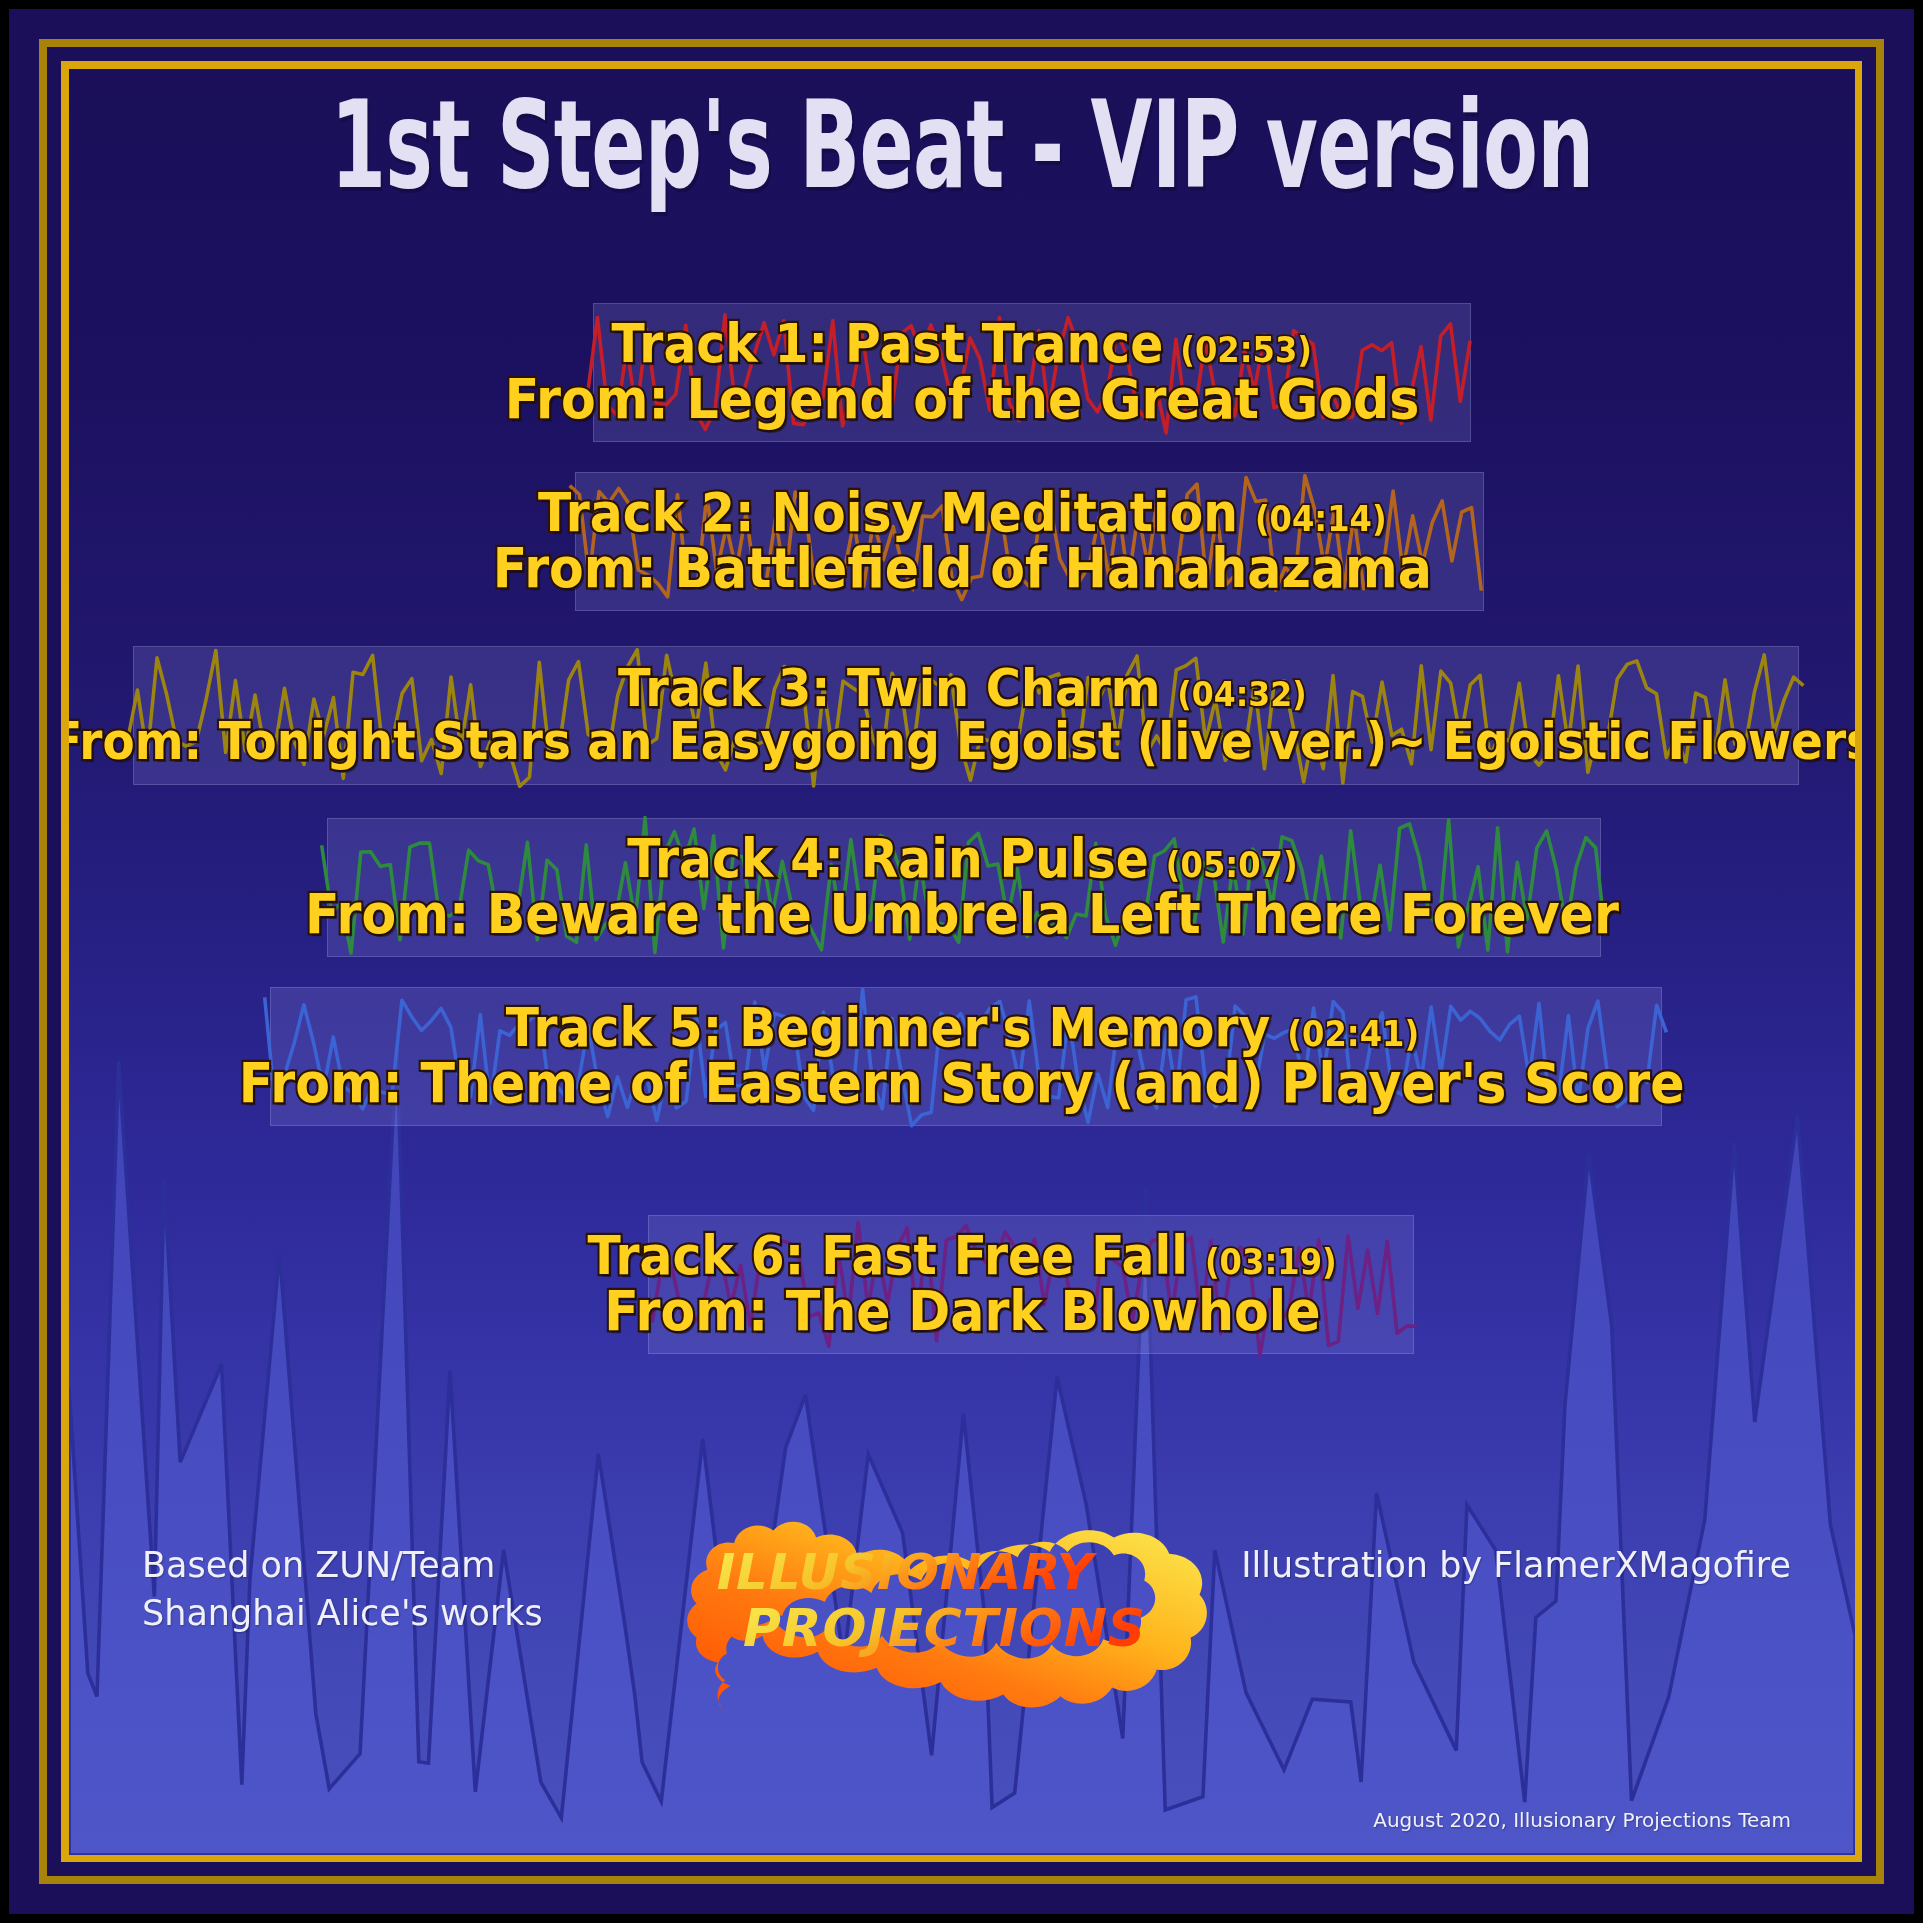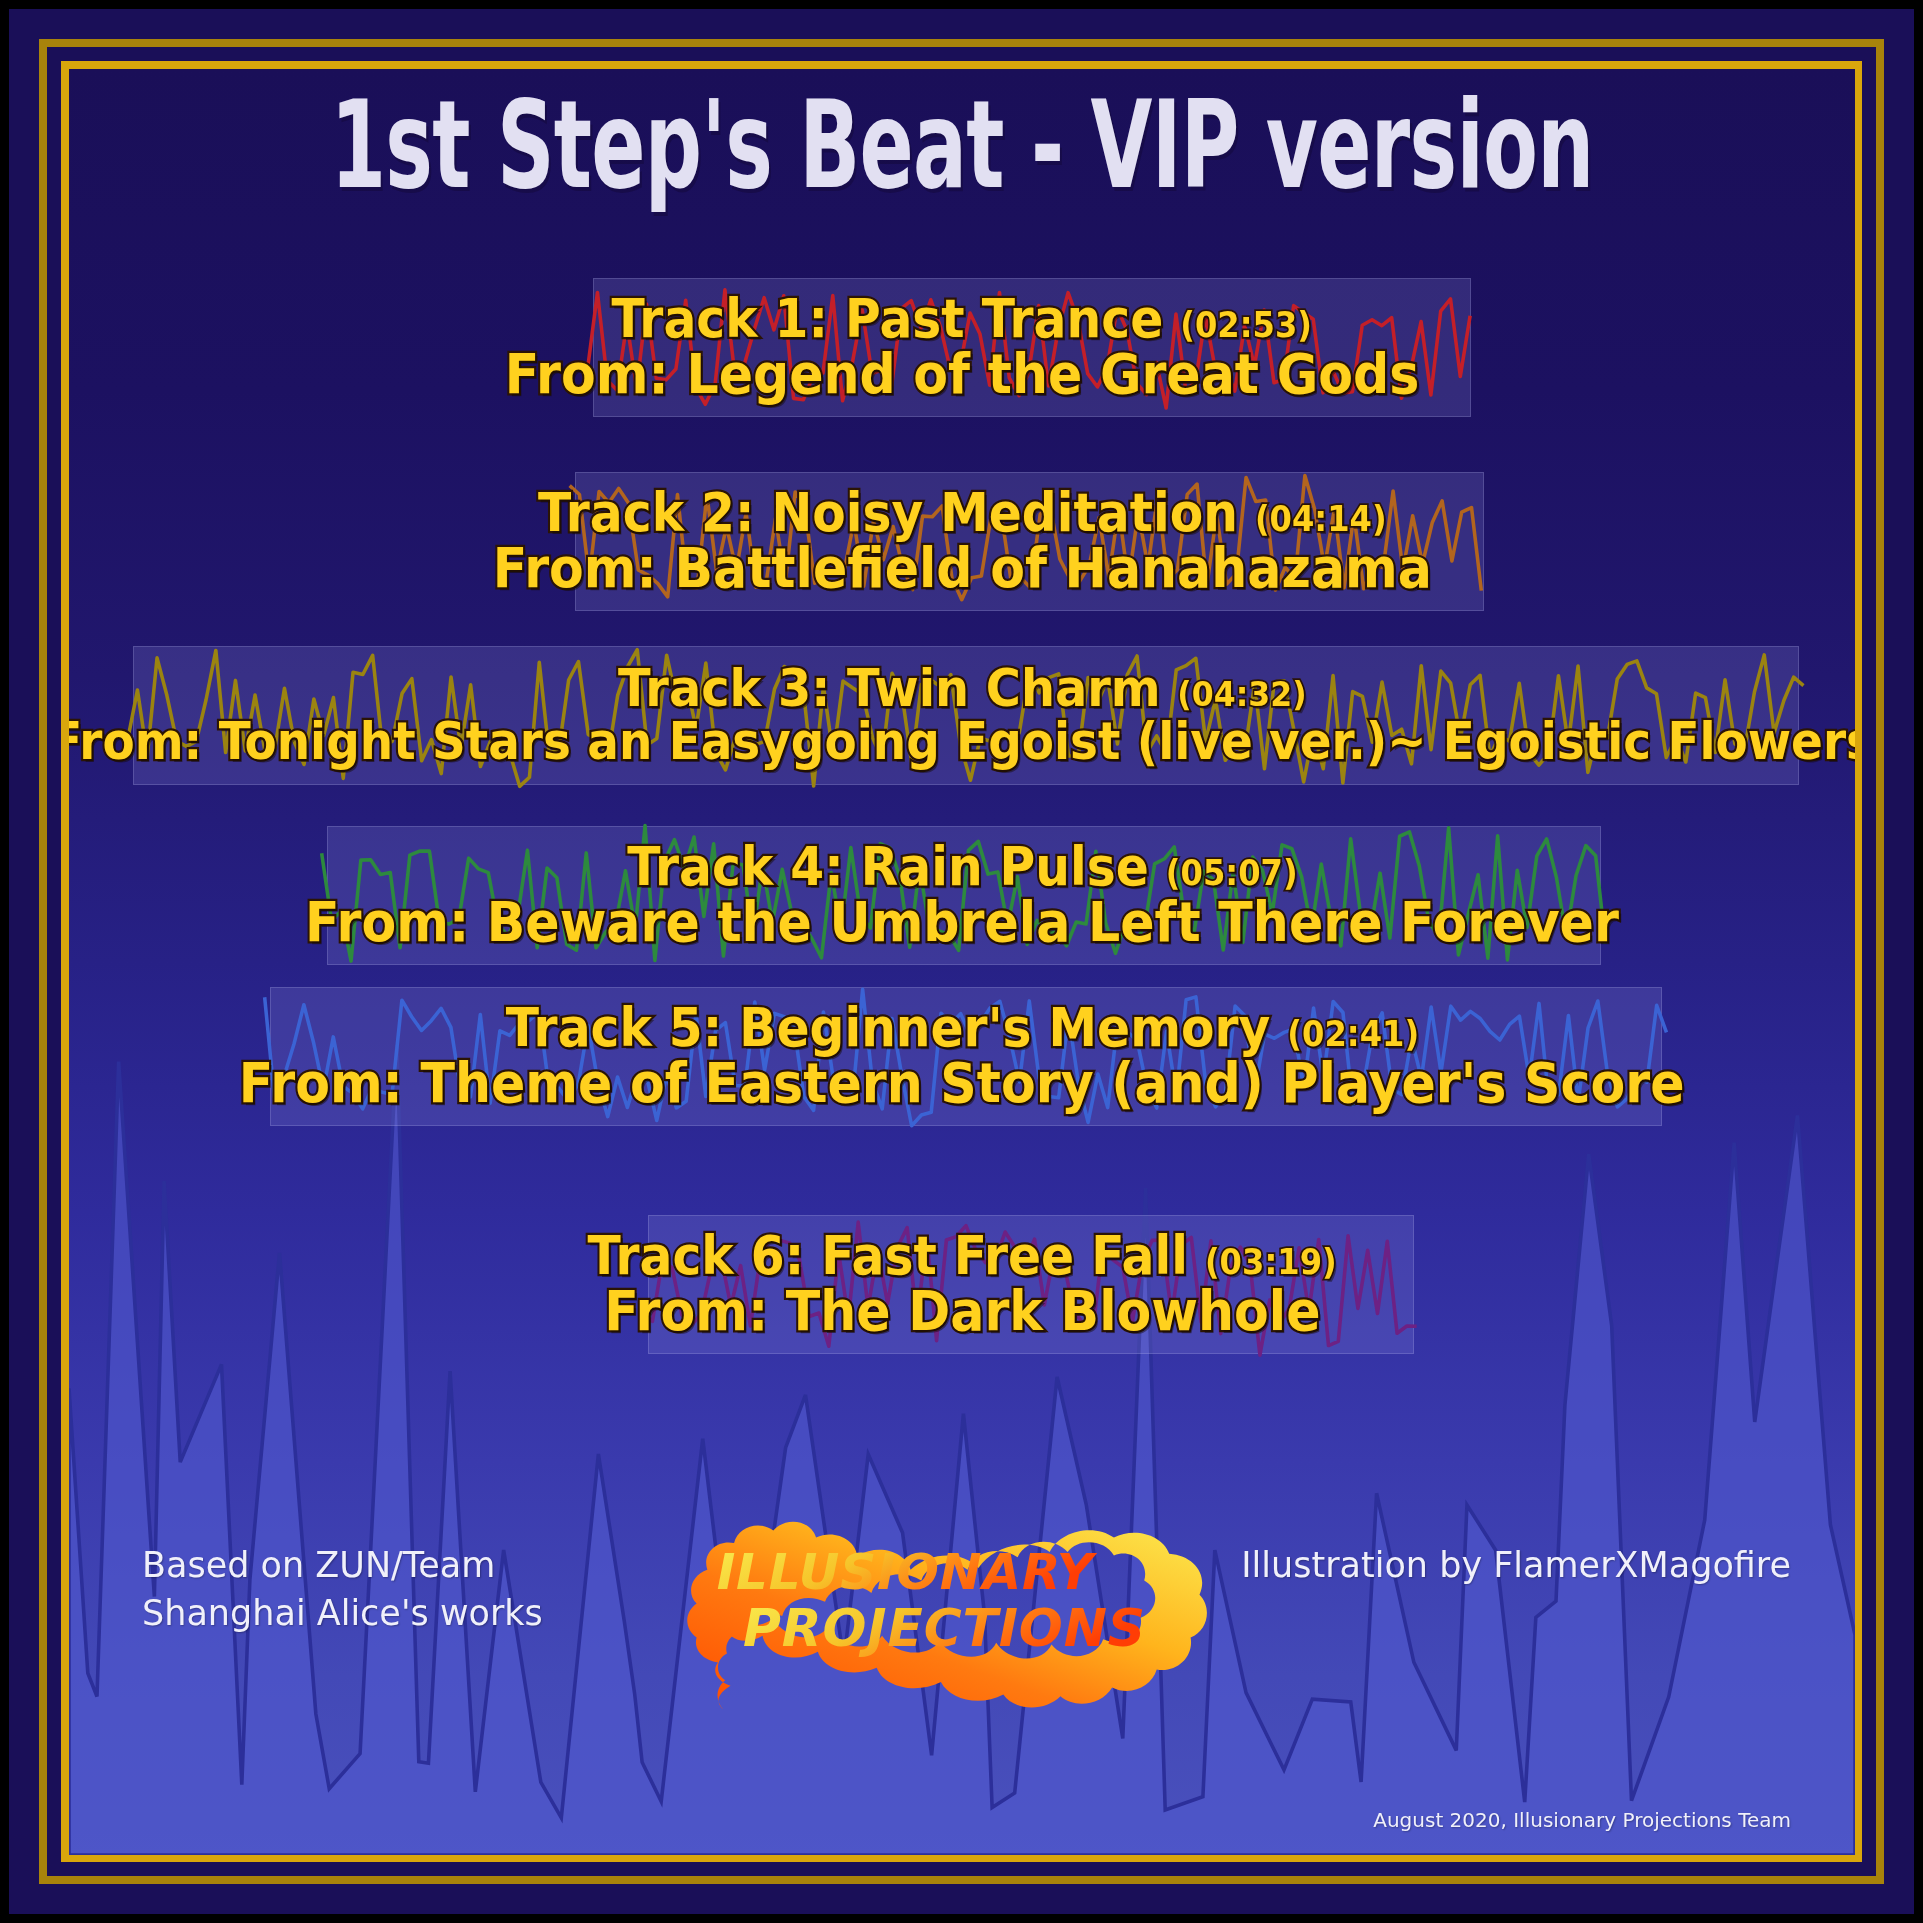--- a/index.html
+++ b/index.html
@@ -137,21 +137,21 @@
 
   <div id="art">
 
     <svg id="bgwave" viewBox="0 0 2004 1000" preserveAspectRatio="none">
       <path id="bgwave-path" fill="#5158cf" fill-opacity="0.62" stroke="#2c2f9a" stroke-width="4" d="M0,1000 L0.0,476.3 L21.1,795.9 L31.4,822.1 L55.7,109.6 L95.8,709.9 L106.7,243.6 L124.8,559.0 L171.1,449.3 L193.9,921.0 L203.0,690.5 L236.2,324.2 L277.0,841.7 L292.0,925.6 L326.6,886.2 L367.9,90.9 L392.5,895.4 L403.3,897.0 L427.6,457.0 L455.9,929.2 L487.7,657.6 L529.4,918.2 L552.4,958.3 L594.0,550.0 L623.2,738.4 L634.8,820.0 L643.1,896.0 L664.5,939.9 L711.1,532.9 L734.7,729.9 L778.7,723.2 L804.1,542.8 L826.4,483.6 L869.4,782.0 L896.8,550.2 L935.3,638.4 L967.9,888.2 L1003.6,504.8 L1027.3,731.1 L1035.8,946.7 L1061.1,930.5 L1108.7,463.5 L1141.4,606.6 L1182.4,869.1 L1208.0,251.5 L1230.0,949.4 L1272.3,934.6 L1285.7,657.7 L1320.7,817.8 L1363.3,904.5 L1395.1,825.1 L1438.2,828.3 L1449.8,918.1 L1467.2,594.0 L1509.0,783.7 L1556.6,882.6 L1568.6,607.1 L1600.8,657.9 L1633.4,940.7 L1645.9,733.3 L1668.5,715.1 L1678.5,495.1 L1705.2,213.4 L1731.0,406.1 L1753.2,939.0 L1795.0,822.5 L1835.4,623.9 L1868.4,200.6 L1891.5,514.0 L1939.4,169.9 L1976.4,629.3 L2004.0,753.0 L2004,1000 Z"></path>
     </svg>
 
     <div id="title">1st Step's Beat - VIP version</div>
 
     <div id="tracks-host">
-        <div class="track t1" style="top: 209px; text-decoration: underline;">
+        <div class="track t1" style="top: 234px; text-decoration: underline;">
           <div class="wavebox" style="left: 524px; width: 878px;">
             <div class="panel"></div>
             <svg class="wf" viewBox="0 0 985 156" preserveAspectRatio="none">
               <path d="M-6.0,101.4 L5.0,16.2 L16.0,114.7 L27.0,126.0 L38.0,50.2 L49.0,124.3 L60.0,29.3 L71.0,112.5 L82.0,114.3 L93.0,102.1 L104.0,24.9 L115.0,122.3 L126.0,141.7 L137.0,119.2 L148.0,13.3 L159.0,107.1 L170.0,96.1 L181.0,57.5 L192.0,22.1 L203.0,58.2 L214.0,20.0 L225.0,135.1 L236.0,136.7 L247.0,109.5 L258.0,106.6 L269.0,19.8 L280.0,137.8 L291.0,94.9 L302.0,35.6 L313.0,107.2 L324.0,103.0 L335.0,121.1 L346.0,34.0 L357.0,25.4 L368.0,56.2 L379.0,24.4 L390.0,55.4 L401.0,103.2 L412.0,98.1 L423.0,39.3 L434.0,62.5 L445.0,120.3 L456.0,16.2 L467.0,112.1 L478.0,132.0 L489.0,104.8 L500.0,30.8 L511.0,121.1 L522.0,57.4 L533.0,16.4 L544.0,46.9 L555.0,107.3 L566.0,122.3 L577.0,98.6 L588.0,33.5 L599.0,58.6 L610.0,117.9 L621.0,130.9 L632.0,94.8 L643.0,145.9 L654.0,40.5 L665.0,125.9 L676.0,116.9 L687.0,41.7 L698.0,101.8 L709.0,99.1 L720.0,126.9 L731.0,52.9 L742.0,98.8 L753.0,36.0 L764.0,117.6 L775.0,113.6 L786.0,31.0 L797.0,38.7 L808.0,46.2 L819.0,128.9 L830.0,103.7 L841.0,129.1 L852.0,127.6 L863.0,53.0 L874.0,46.9 L885.0,53.5 L896.0,44.6 L907.0,135.0 L918.0,99.9 L929.0,48.9 L940.0,131.4 L951.0,37.2 L962.0,23.4 L973.0,110.6 L984.0,42.3 " fill="none" stroke="#c41f28" stroke-width="4" stroke-linejoin="round"></path>
             </svg>
           </div>
           <div class="lines">
             <div class="tline t-title"><span>Track 1: Past Trance </span><span class="dur">(02:53)</span></div>
             <div class="tline t-from">From: Legend of the Great Gods</div>
           </div>
@@ -173,21 +173,21 @@
             <div class="panel"></div>
             <svg class="wf" viewBox="0 0 1870 156" preserveAspectRatio="none">
               <path d="M-6.0,105.2 L5.0,49.5 L16.0,123.6 L27.0,13.3 L38.0,55.3 L49.0,106.8 L60.0,112.7 L71.0,107.0 L82.0,60.3 L93.0,5.0 L104.0,119.6 L115.0,38.6 L126.0,117.7 L137.0,55.0 L148.0,117.5 L159.0,116.4 L170.0,47.4 L181.0,107.6 L192.0,133.0 L203.0,59.4 L214.0,100.7 L225.0,57.9 L236.0,148.6 L247.0,29.4 L258.0,32.0 L269.0,10.5 L280.0,113.3 L291.0,106.9 L302.0,53.4 L313.0,36.6 L324.0,128.7 L335.0,105.0 L346.0,143.2 L357.0,34.7 L368.0,114.5 L379.0,43.6 L390.0,135.3 L401.0,107.4 L412.0,116.5 L423.0,120.3 L434.0,157.5 L445.0,147.3 L456.0,18.3 L467.0,119.9 L478.0,116.8 L489.0,38.2 L500.0,17.4 L511.0,99.4 L522.0,104.2 L533.0,125.5 L544.0,55.5 L555.0,23.4 L566.0,4.2 L577.0,111.1 L588.0,103.7 L599.0,10.3 L610.0,60.3 L621.0,40.4 L632.0,92.8 L643.0,19.2 L654.0,118.9 L665.0,139.1 L676.0,102.9 L687.0,100.5 L698.0,110.8 L709.0,107.1 L720.0,48.6 L731.0,23.0 L742.0,29.9 L753.0,54.8 L764.0,157.2 L775.0,45.3 L786.0,123.0 L797.0,39.4 L808.0,47.1 L819.0,54.0 L830.0,102.6 L841.0,127.0 L852.0,30.5 L863.0,53.2 L874.0,131.3 L885.0,43.0 L896.0,38.5 L907.0,46.1 L918.0,32.1 L929.0,112.3 L940.0,150.7 L951.0,103.6 L962.0,106.6 L973.0,138.5 L984.0,126.3 L995.0,96.1 L1006.0,28.8 L1017.0,52.6 L1028.0,35.4 L1039.0,31.2 L1050.0,123.4 L1061.0,123.4 L1072.0,35.5 L1083.0,63.9 L1094.0,36.2 L1105.0,109.9 L1116.0,32.3 L1127.0,11.2 L1138.0,119.6 L1149.0,100.8 L1160.0,120.9 L1171.0,26.8 L1182.0,22.1 L1193.0,13.8 L1204.0,107.3 L1215.0,59.7 L1226.0,128.3 L1237.0,113.4 L1248.0,118.4 L1259.0,42.3 L1270.0,137.7 L1281.0,40.3 L1292.0,39.1 L1303.0,94.0 L1314.0,152.6 L1325.0,95.8 L1336.0,137.7 L1347.0,33.1 L1358.0,153.7 L1369.0,51.2 L1380.0,56.6 L1391.0,107.9 L1402.0,40.5 L1413.0,100.5 L1424.0,93.4 L1435.0,132.3 L1446.0,22.2 L1457.0,116.3 L1468.0,28.2 L1479.0,41.6 L1490.0,103.4 L1501.0,43.5 L1512.0,32.9 L1523.0,123.9 L1534.0,100.1 L1545.0,106.9 L1556.0,41.8 L1567.0,120.1 L1578.0,133.6 L1589.0,120.7 L1600.0,33.4 L1611.0,109.7 L1622.0,22.5 L1633.0,141.8 L1644.0,97.0 L1655.0,103.1 L1666.0,37.1 L1677.0,20.7 L1688.0,16.7 L1699.0,47.0 L1710.0,53.5 L1721.0,125.2 L1732.0,103.3 L1743.0,130.2 L1754.0,52.8 L1765.0,58.0 L1776.0,119.4 L1787.0,38.0 L1798.0,109.8 L1809.0,115.7 L1820.0,51.7 L1831.0,10.0 L1842.0,97.7 L1853.0,61.1 L1864.0,34.9 L1875.0,44.4 " fill="none" stroke="#9b8410" stroke-width="4" stroke-linejoin="round"></path>
             </svg>
           </div>
           <div class="lines">
             <div class="tline t-title"><span>Track 3: Twin Charm </span><span class="dur">(04:32)</span></div>
             <div class="tline t-from">From: Tonight Stars an Easygoing Egoist (live ver.)~ Egoistic Flowers</div>
           </div>
         </div>
-        <div class="track t4" style="top: 749px; margin-top: 8px;">
+        <div class="track t4" style="top: 749px;">
           <div class="wavebox" style="left: 258px; width: 1274px;">
             <div class="panel"></div>
             <svg class="wf" viewBox="0 0 1430 156" preserveAspectRatio="none">
               <path d="M-6.0,30.7 L5.0,105.9 L16.0,95.3 L27.0,151.6 L38.0,38.3 L49.0,37.9 L60.0,54.5 L71.0,52.3 L82.0,136.7 L93.0,32.8 L104.0,28.2 L115.0,28.2 L126.0,107.8 L137.0,110.0 L148.0,104.0 L159.0,36.1 L170.0,48.1 L181.0,52.3 L192.0,110.2 L203.0,123.6 L214.0,100.9 L225.0,27.1 L236.0,136.7 L247.0,47.1 L258.0,58.0 L269.0,132.7 L280.0,139.4 L291.0,30.2 L302.0,136.7 L313.0,118.7 L324.0,109.4 L335.0,50.3 L346.0,115.0 L357.0,-0.5 L368.0,150.9 L379.0,39.4 L390.0,15.2 L401.0,48.0 L412.0,12.3 L423.0,101.5 L434.0,20.0 L445.0,145.9 L456.0,40.8 L467.0,43.7 L478.0,121.7 L489.0,44.7 L500.0,108.0 L511.0,48.6 L522.0,99.6 L533.0,108.5 L544.0,126.0 L555.0,147.9 L566.0,52.2 L577.0,117.0 L588.0,24.2 L599.0,100.2 L610.0,114.7 L621.0,19.7 L632.0,24.9 L643.0,57.2 L654.0,136.0 L665.0,46.1 L676.0,113.0 L687.0,117.8 L698.0,121.7 L709.0,139.6 L720.0,27.3 L731.0,17.2 L742.0,54.0 L753.0,51.7 L764.0,111.8 L775.0,56.9 L786.0,132.9 L797.0,105.9 L808.0,120.0 L819.0,118.9 L830.0,134.4 L841.0,107.7 L852.0,110.0 L863.0,28.4 L874.0,108.8 L885.0,142.9 L896.0,110.0 L907.0,131.0 L918.0,111.9 L929.0,42.5 L940.0,36.8 L951.0,23.4 L962.0,98.5 L973.0,121.8 L984.0,50.5 L995.0,60.2 L1006.0,139.2 L1017.0,51.9 L1028.0,130.6 L1039.0,34.9 L1050.0,49.5 L1061.0,98.2 L1072.0,21.1 L1083.0,25.3 L1094.0,57.1 L1105.0,115.7 L1116.0,42.8 L1127.0,104.1 L1138.0,134.5 L1149.0,14.4 L1160.0,98.2 L1171.0,118.0 L1182.0,52.9 L1193.0,125.8 L1204.0,11.5 L1215.0,6.7 L1226.0,44.6 L1237.0,108.1 L1248.0,123.9 L1259.0,1.9 L1270.0,144.7 L1281.0,99.0 L1292.0,54.8 L1303.0,148.3 L1314.0,11.1 L1325.0,150.3 L1336.0,49.7 L1347.0,113.8 L1358.0,33.5 L1369.0,14.5 L1380.0,58.0 L1391.0,123.8 L1402.0,55.6 L1413.0,22.0 L1424.0,33.4 L1435.0,131.9 " fill="none" stroke="#2d8a3e" stroke-width="4" stroke-linejoin="round"></path>
             </svg>
           </div>
           <div class="lines">
             <div class="tline t-title"><span>Track 4: Rain Pulse </span><span class="dur">(05:07)</span></div>
             <div class="tline t-from">From: Beware the Umbrela Left There Forever</div>
           </div>

